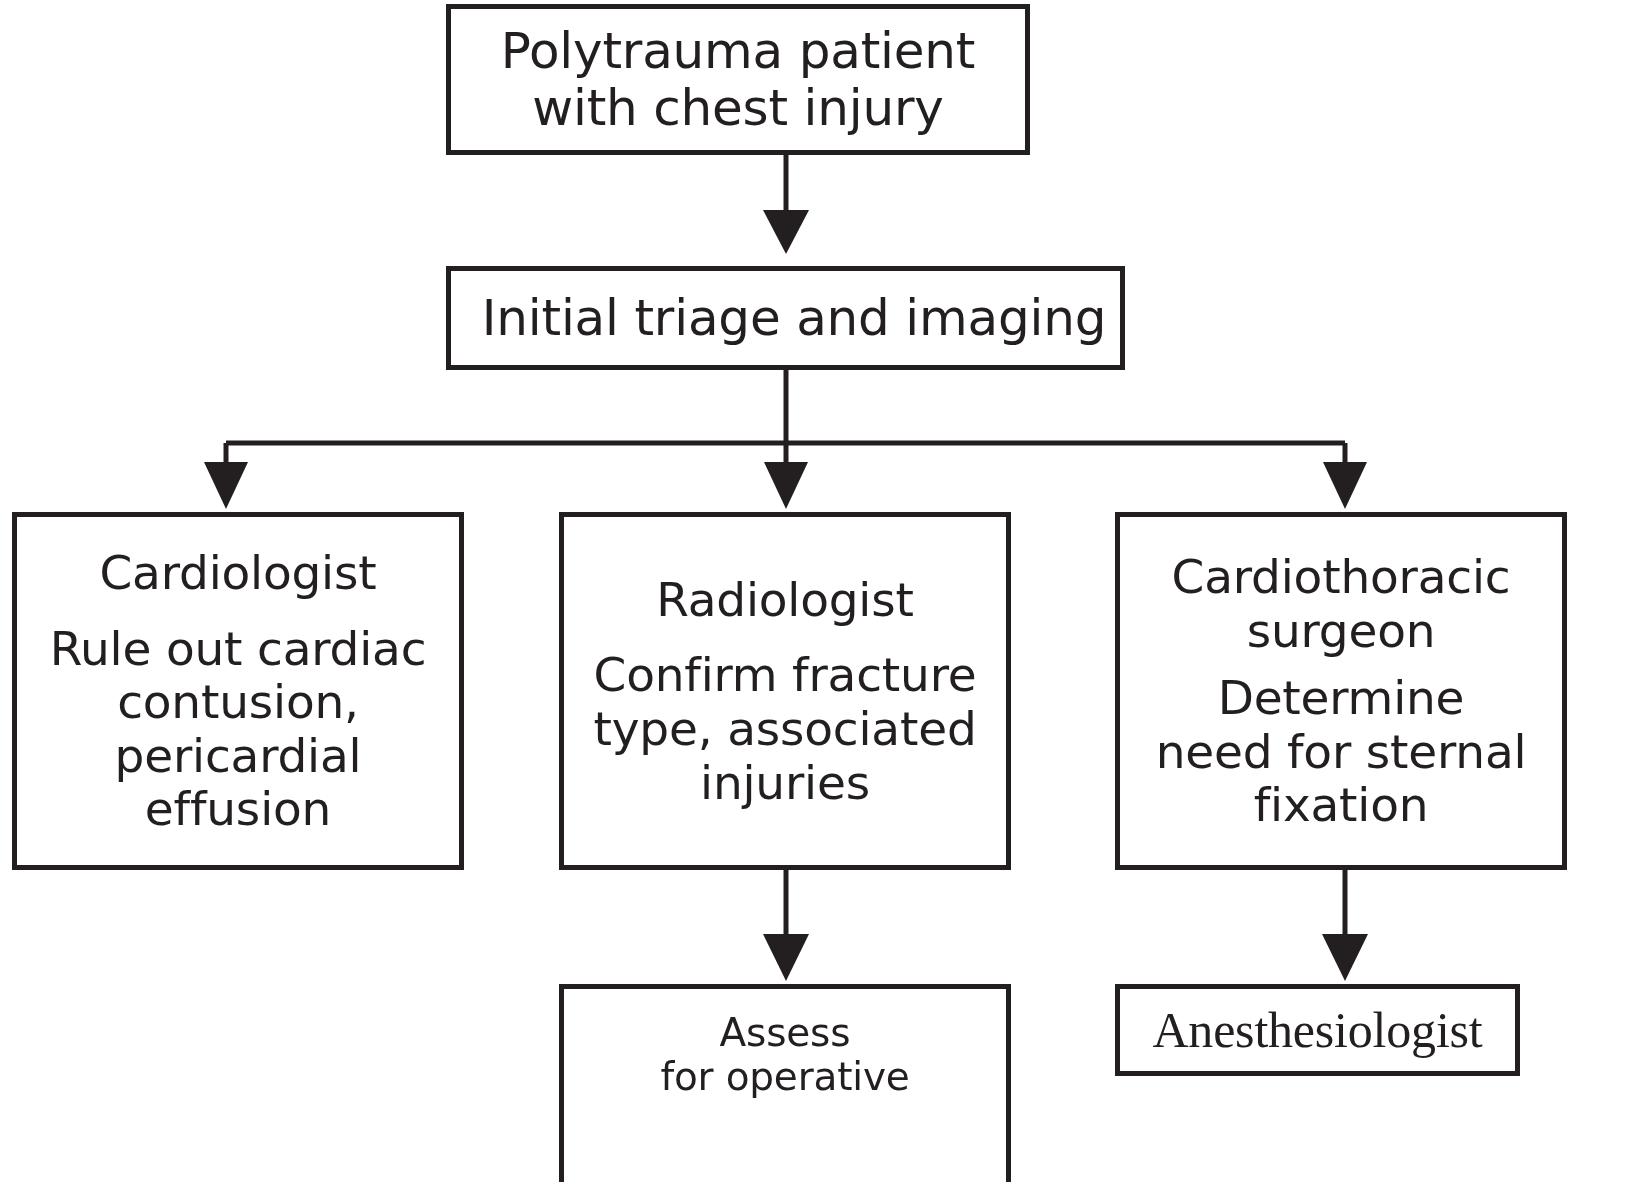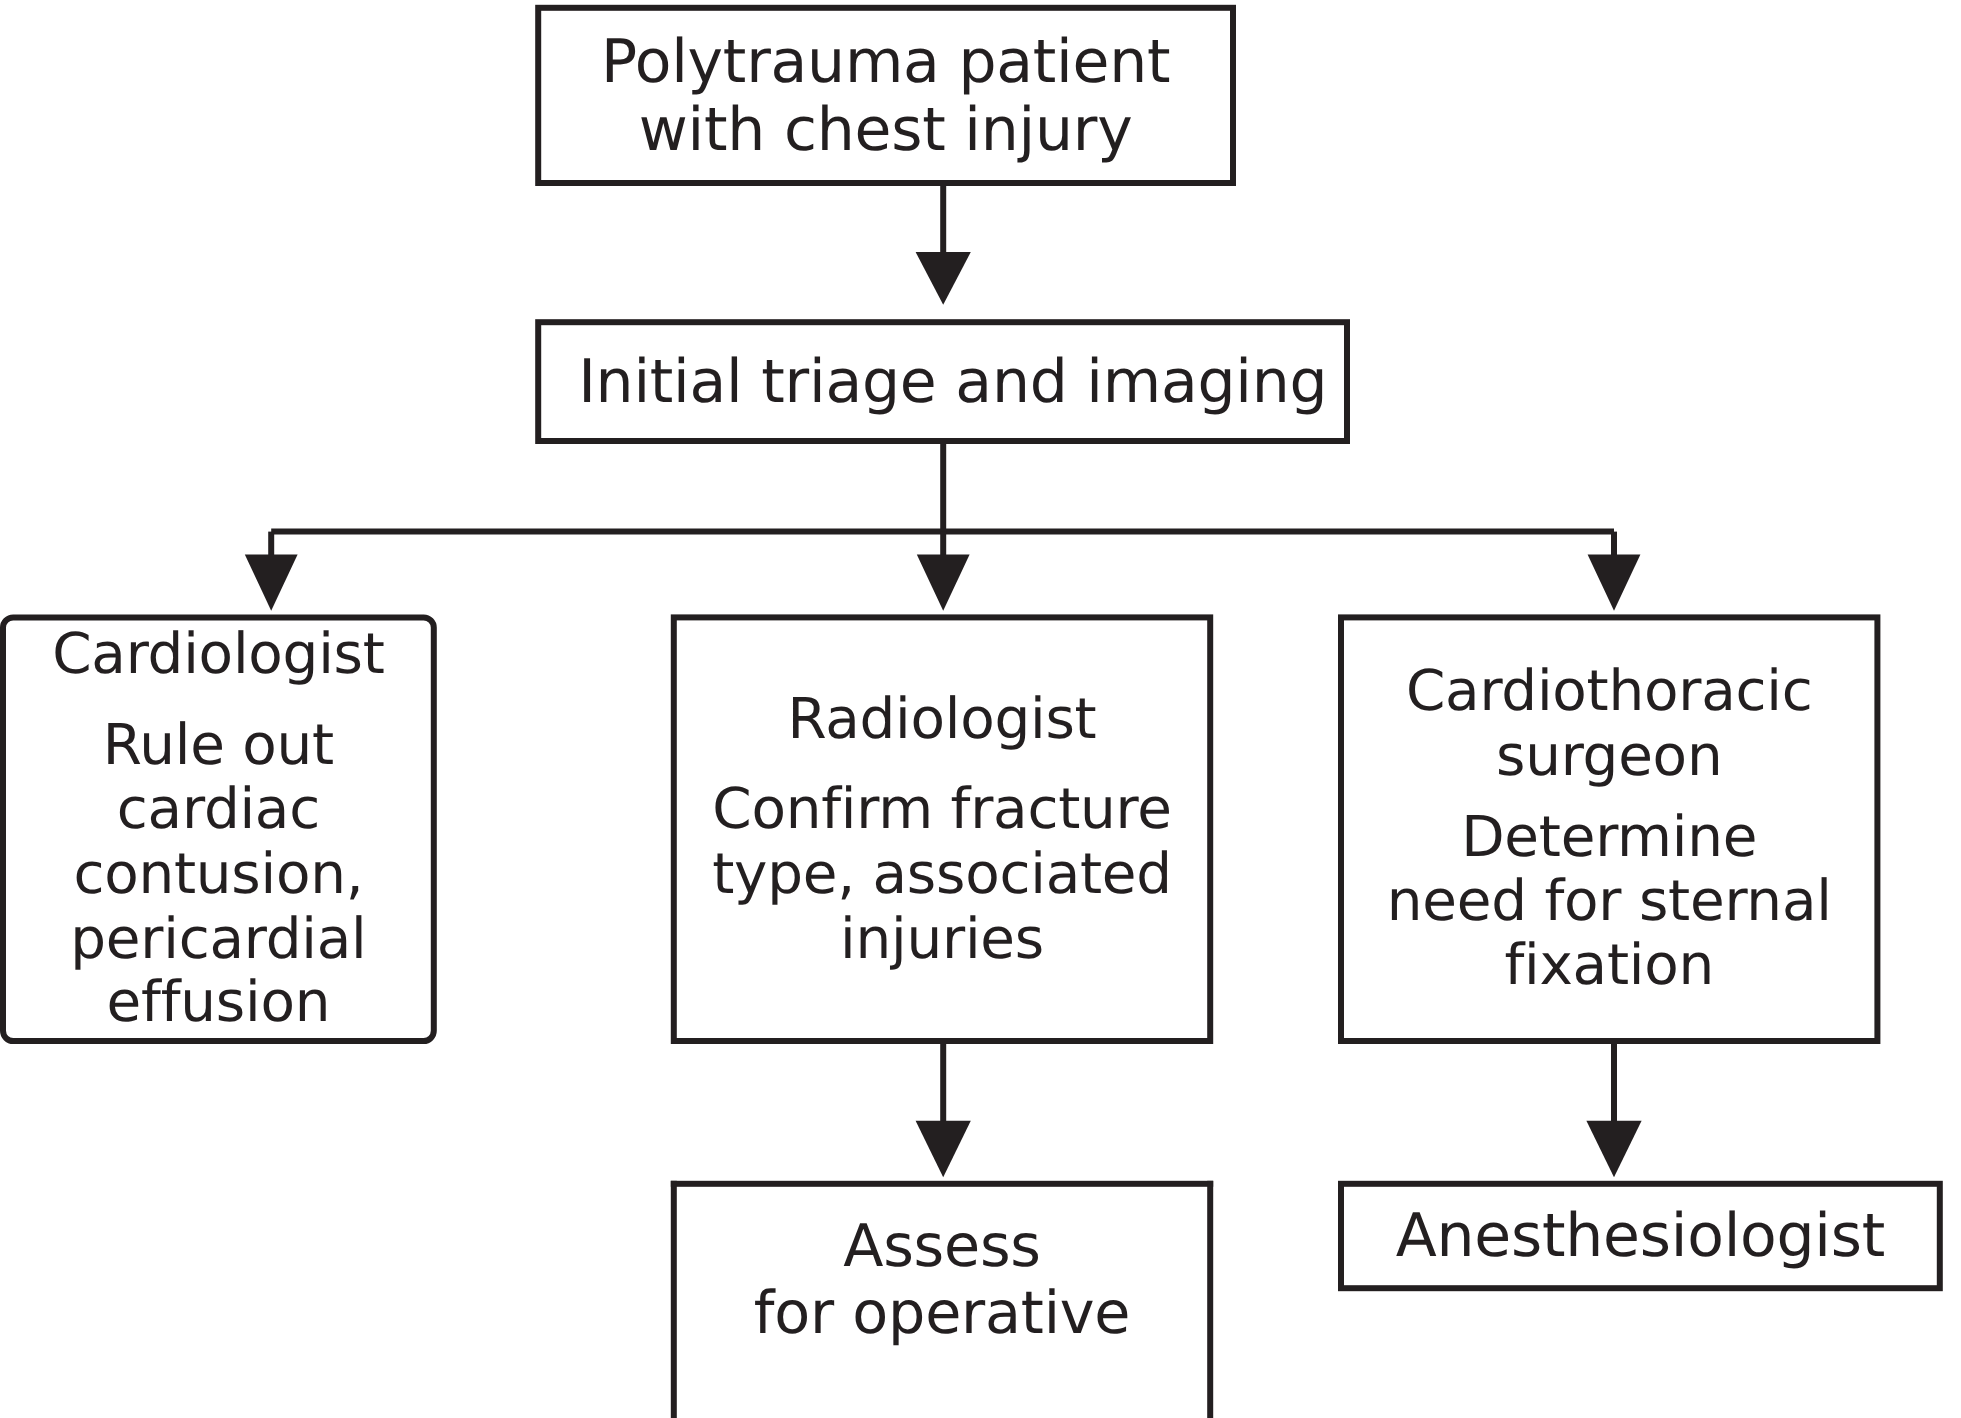--- a/index.html
+++ b/index.html
@@ -47,30 +47,30 @@
     font-size: 47px;
     font-weight: 400;
     letter-spacing: -0.2px;
     white-space: pre-line;
   }
   
   #node-root      { left: 446px;  top: 4px;    width: 584px; height: 151px; }
   #node-root .title { font-size: 50px; }
   #node-triage    { left: 446px;  top: 266px;  width: 679px; height: 104px; padding-left: 17px; }
   #node-triage .title { font-size: 50px; }
-  #node-cardio    { left: 0px;    top: 512px;  width: 364px; height: 358px; border-radius: 11px; }
+  #node-cardio    { left: 12px;    top: 512px;  width: 452px; height: 358px; }
   #node-radio     { left: 559px;  top: 512px;  width: 452px; height: 358px; }
   #node-ctsurg    { left: 1115px; top: 512px;  width: 452px; height: 358px; }
   #node-assess    { left: 559px;  top: 984px;  width: 452px; height: 198px;
                     border-bottom: none; justify-content: flex-start; padding-top: 22px; }
-  #node-anesth    { left: 1115px; top: 984px;  width: 504px; height: 92px; }
+  #node-anesth    { left: 1115px; top: 984px;  width: 405px; height: 92px; font-family: Liberation Serif, serif; }
 
   #node-cardio .title, #node-radio .title, #node-ctsurg .title { margin-bottom: 22px; }
   #node-ctsurg .title { margin-bottom: 14px; }
-  #node-assess .title { font-size: 49px; }
+  #node-assess .title { font-size: 39px; }
   #node-anesth .title { font-size: 50px; }
 </style>
 </head>
 <body>
 
 <div id="canvas">
 
   <svg class="wires" viewBox="0 0 1634 1182">
     <g stroke="#231f20" stroke-width="5" fill="none">
 

